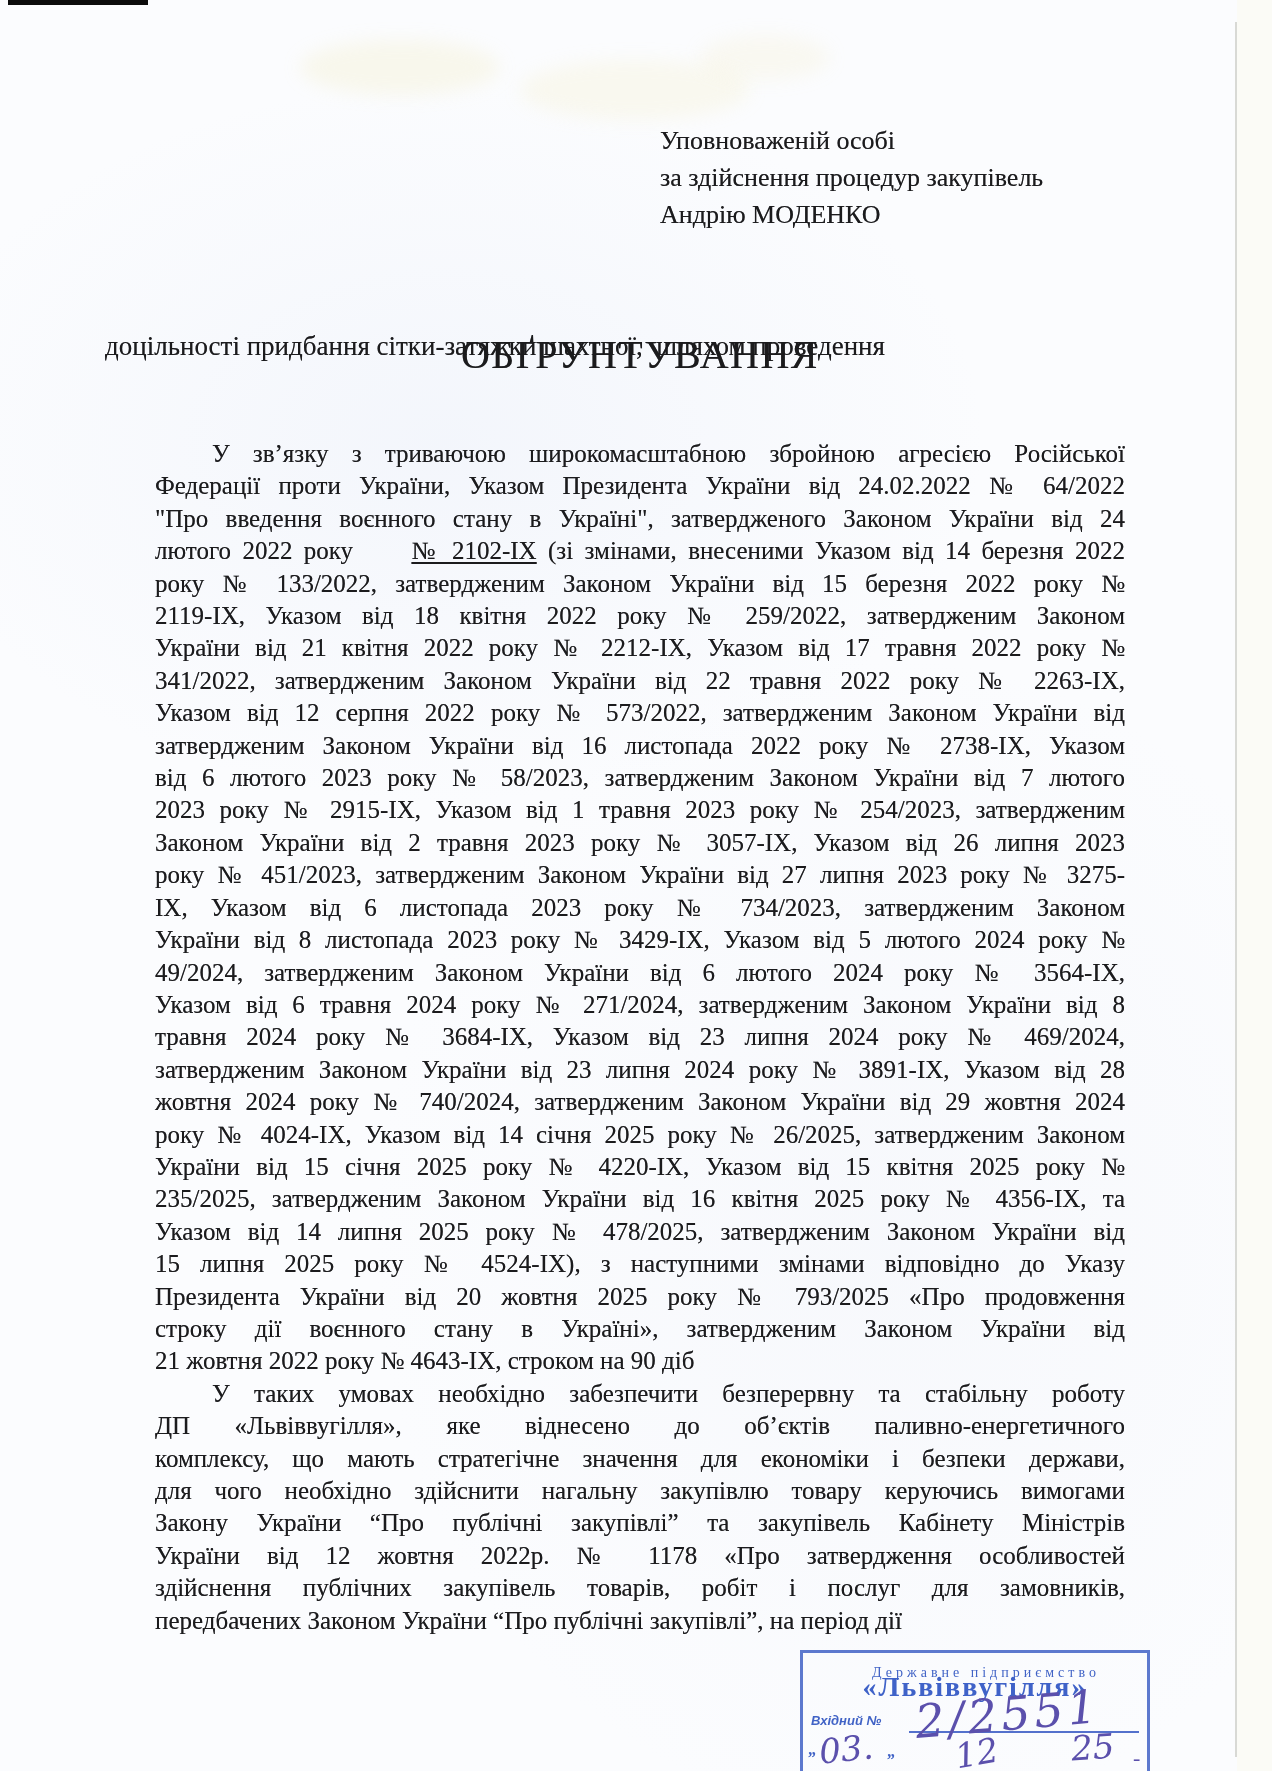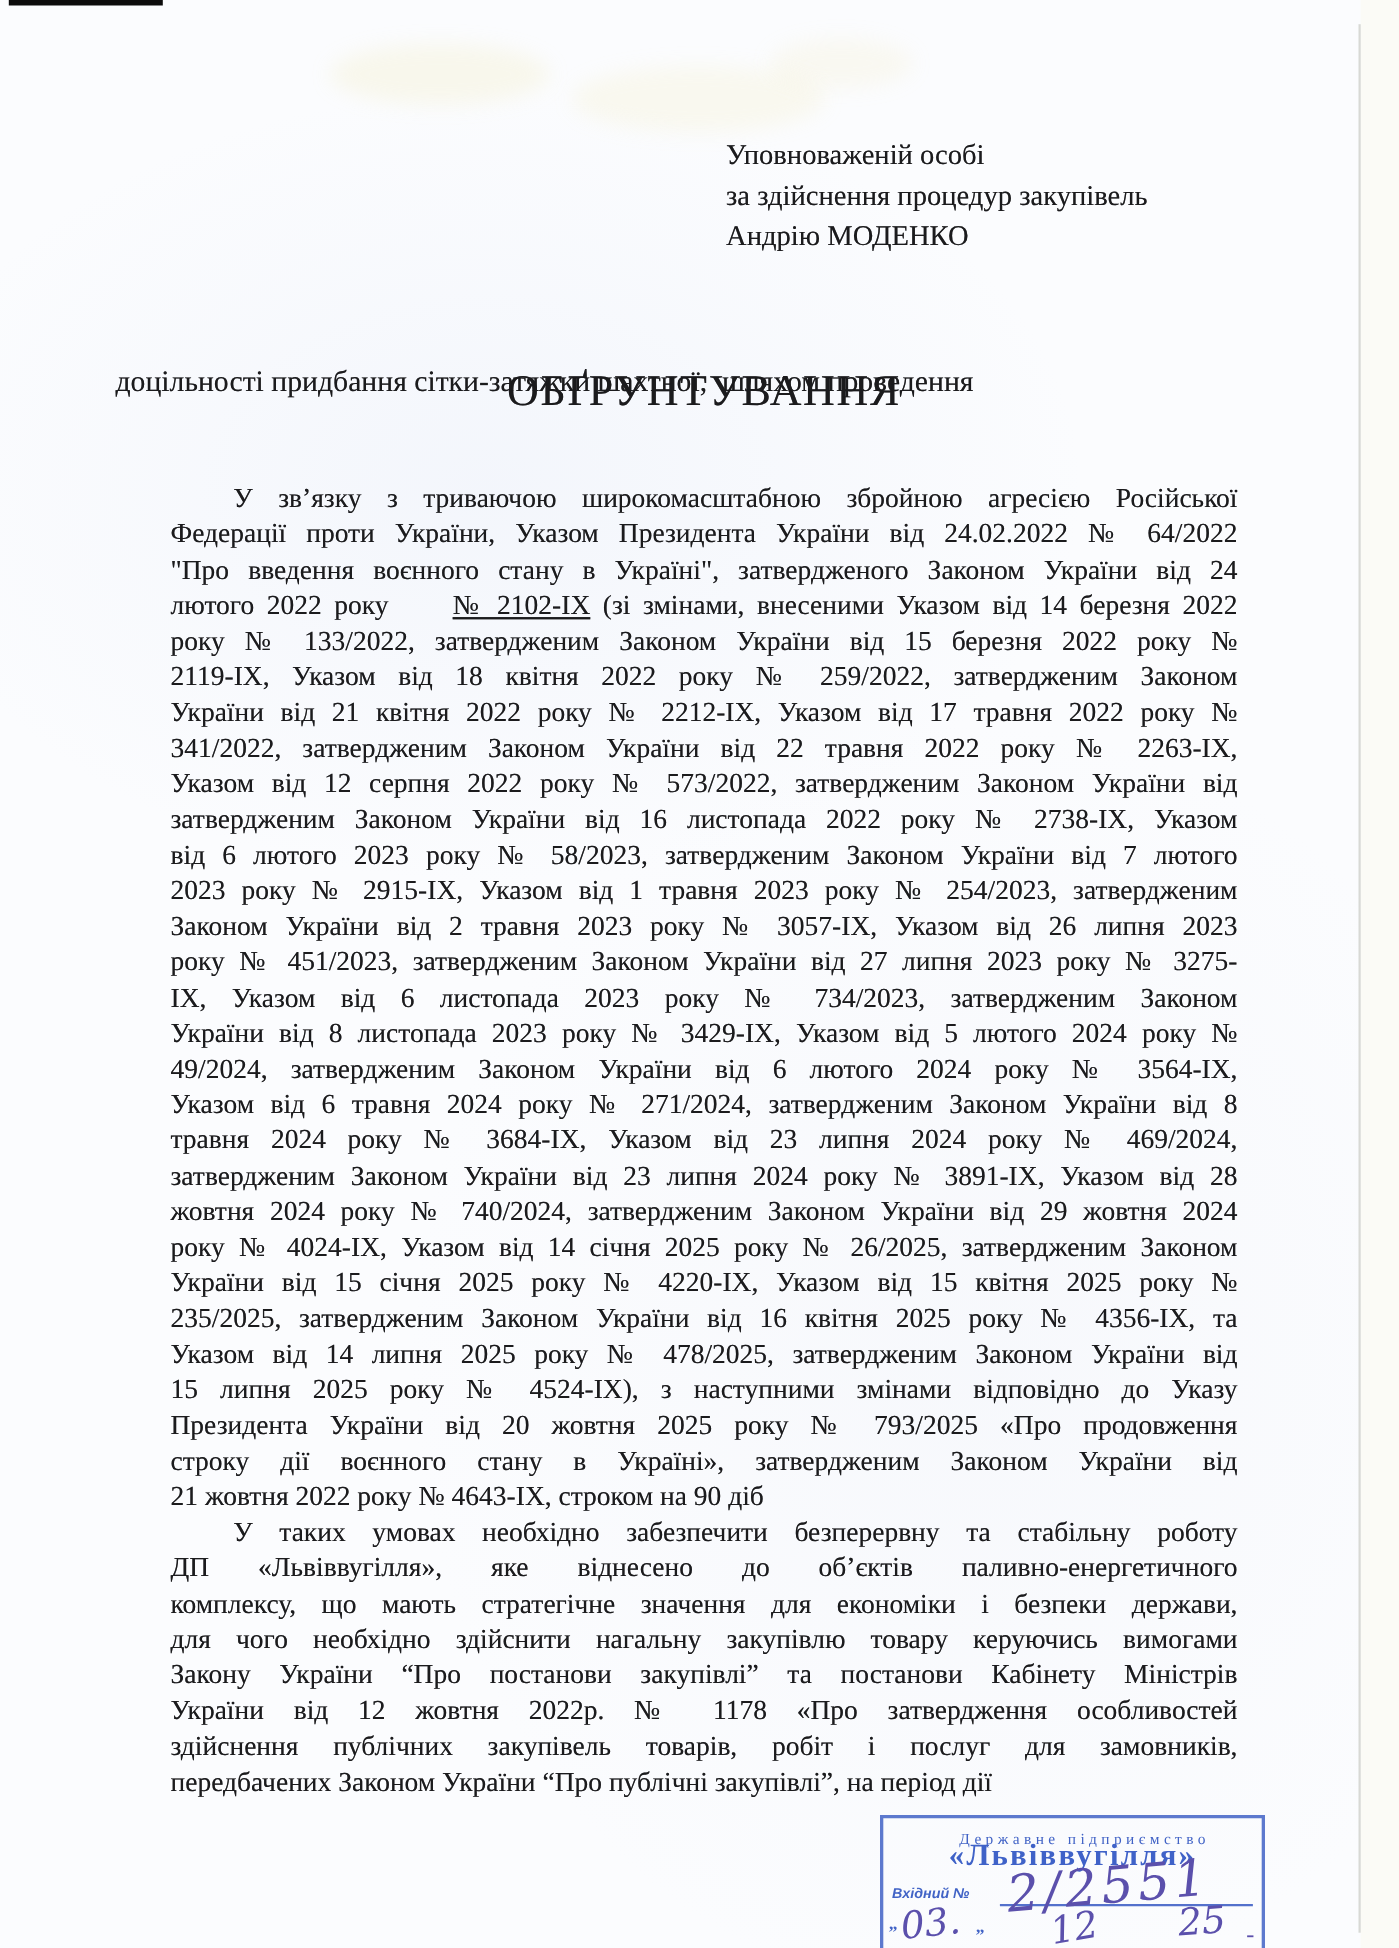--- a/index.html
+++ b/index.html
@@ -122,20 +122,20 @@
         <div class="line"><span>15 липня 2025 року № 4524-IX), з наступними змінами відповідно до Указу</span></div>
         <div class="line"><span>Президента України від 20 жовтня 2025 року № 793/2025 «Про продовження</span></div>
         <div class="line"><span>строку дії воєнного стану в Україні», затвердженим Законом України від</span></div>
         <div class="line last"><span>21 жовтня 2022 року № 4643-IX, строком на 90 діб</span></div>
       </div>
     <div class="para">
         <div class="line indent"><span>У таких умовах необхідно забезпечити безперервну та стабільну роботу</span></div>
         <div class="line"><span>ДП «Львіввугілля», яке віднесено до об’єктів паливно-енергетичного</span></div>
         <div class="line"><span>комплексу, що мають стратегічне значення для економіки і безпеки держави,</span></div>
         <div class="line"><span>для чого необхідно здійснити нагальну закупівлю товару керуючись вимогами</span></div>
-        <div class="line"><span>Закону України “Про постанови закупівлі” та постанови Кабінету Міністрів</span></div>
+        <div class="line"><span>Закону України “Про публічні закупівлі” та закупівель Кабінету Міністрів</span></div>
         <div class="line"><span>України від 12 жовтня 2022р. № 1178 «Про затвердження особливостей</span></div>
         <div class="line"><span>здійснення публічних закупівель товарів, робіт і послуг для замовників,</span></div>
         <div class="line last"><span>передбачених Законом України “Про публічні закупівлі”, на період дії</span></div>
       </div>
   </div>
 
 </div>
 
 </body></html>

